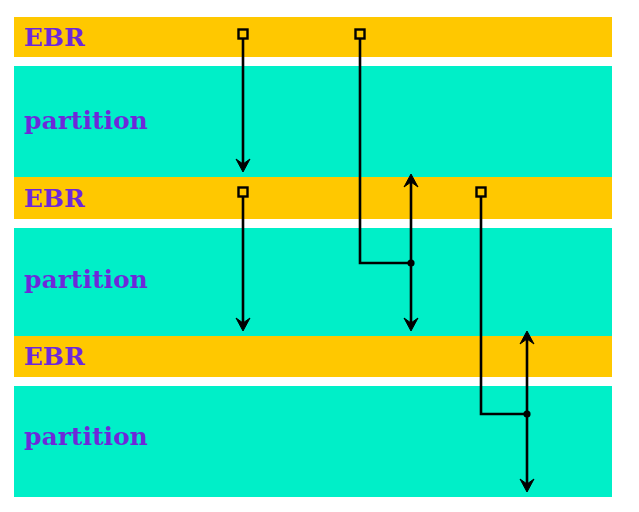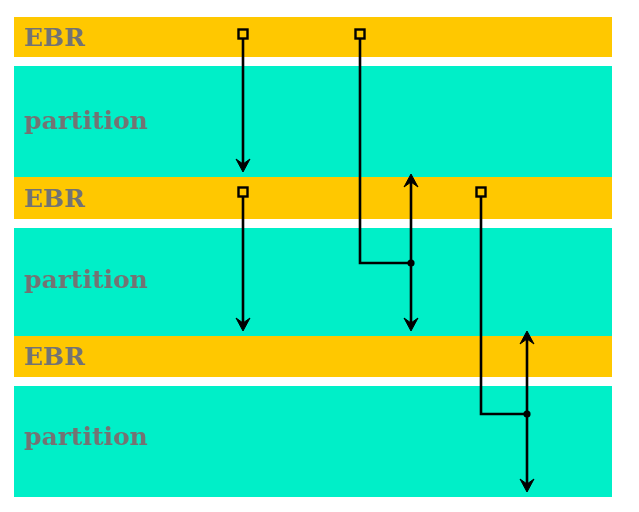--- a/index.html
+++ b/index.html
@@ -17,21 +17,21 @@
   }
   .band {
     position: absolute;
     left: 14px;
     width: 598px;
     box-sizing: border-box;
   }
   .band-label {
     position: absolute;
     left: 10px;
-    color: #737373;
+    color: #6d28d9;
     font-family: "DejaVu Serif", "Liberation Serif", serif;
     font-weight: bold;
     font-size: 25px;
     line-height: 1;
     letter-spacing: 0px;
     white-space: nowrap;
   }
   .diagram-svg {
     position: absolute;
     left: 0;

